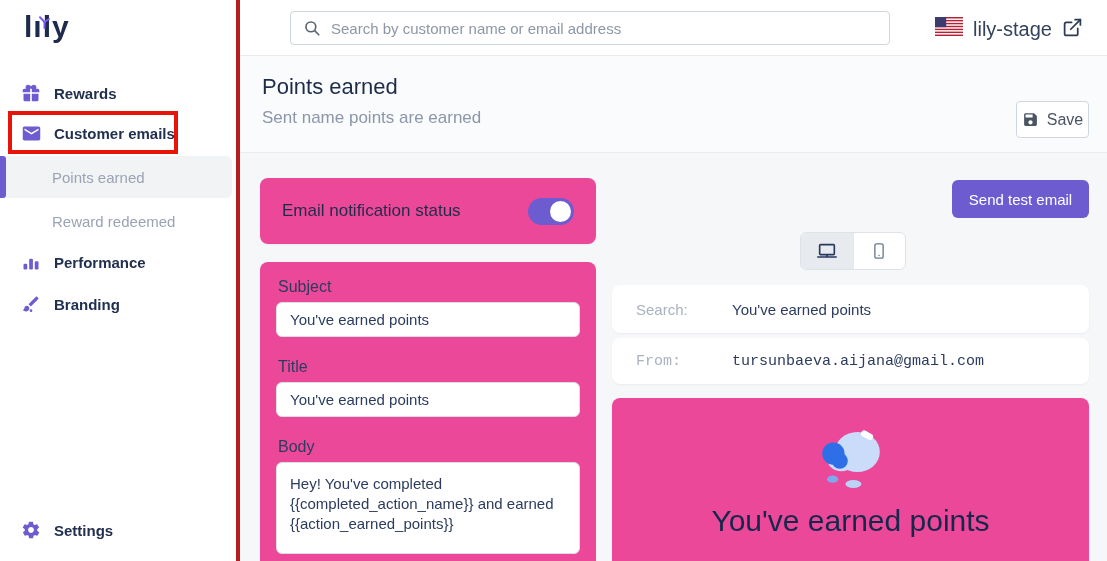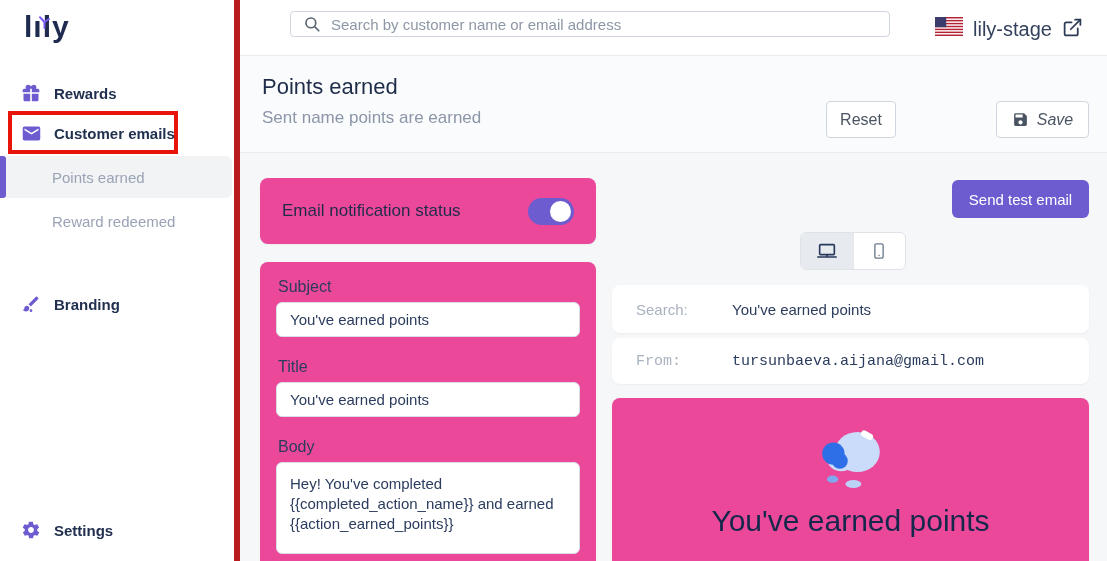--- a/index.html
+++ b/index.html
@@ -1,51 +1,51 @@
 <!DOCTYPE html>
 <html><head>
 <meta charset="utf-8">
 <style>
   * { margin:0; padding:0; box-sizing:border-box; }
   html,body { background:#fff; }
   body { font-family:"Liberation Sans", sans-serif; }
   #app { position:relative; width:1107px; height:561px; background:#fff; overflow:hidden; }
 
   
-  .sidebar { position:absolute; left:0; top:0; width:240px; height:561px; background:#fff; border-right:6px solid #b91c1c; z-index:2; }
+  .sidebar { position:absolute; left:0; top:0; width:240px; height:561px; background:#fff; border-right:4px solid #b91c1c; z-index:2; }
   .logo { position:absolute; left:24px; top:10px; font-size:30px; font-weight:600; color:#1e2b4e; letter-spacing:1px; }
   .logo .accent { position:absolute; left:13px; top:-7px; }
   .nav-item { position:absolute; left:0; width:240px; height:36px; display:flex; align-items:center; padding-left:20px; gap:12px; cursor:pointer; }
   .nav-item .nav-icon { width:22px; height:22px; display:flex; align-items:center; justify-content:center; }
   .nav-item .nav-label { font-size:15px; font-weight:bold; color:#22304f; }
   .nav-sub { position:absolute; left:0; width:240px; height:38px; display:flex; align-items:center; padding-left:52px; cursor:pointer; }
   .nav-sub .nav-label { font-size:15px; color:#9aa3b5; font-weight:normal; }
   .nav-sub.active { background:transparent; }
   .active-bg { position:absolute; left:6px; top:156px; width:226px; height:42px; background:#f1f3f5; border-radius:0 6px 6px 0; }
   .active-bar { position:absolute; left:0; top:156px; width:6px; height:42px; background:#6d5cd0; border-radius:0 3px 3px 0; }
   .annotation-box { position:absolute; left:8px; top:111px; width:170px; height:43px; border:4px solid #e81309; z-index:6; pointer-events:none; }
 
   
   .topbar { position:absolute; left:240px; top:0; width:867px; height:56px; background:#fff; border-bottom:1px solid #e9ecef; }
-  .search-wrap { position:absolute; left:50px; top:11px; width:600px; height:26px; border:1px solid #cfd6dd; border-radius:4px; background:#fff; display:flex; align-items:center; }
+  .search-wrap { position:absolute; left:50px; top:11px; width:600px; height:34px; border:1px solid #cfd6dd; border-radius:4px; background:#fff; display:flex; align-items:center; }
   .search-wrap .search-ic { margin-left:12px; display:flex; }
   .search-input { border:none; outline:none; flex:1; height:100%; padding-left:10px; font-size:15px; color:#3c4a5e; font-family:"Liberation Sans", sans-serif; background:transparent; }
   .search-input::placeholder { color:#8d97a5; }
   .flag { position:absolute; left:695px; top:17px; }
   .store-name { position:absolute; left:733px; top:18px; font-size:20px; color:#33415c; }
   .ext-link { position:absolute; left:822px; top:17px; cursor:pointer; display:flex; }
 
   
   .header-band { position:absolute; left:240px; top:56px; width:867px; height:97px; background:#fafbfd; border-bottom:1px solid #e8ebef; }
   .page-title { position:absolute; left:22px; top:18px; font-size:22px; color:#1f2c49; font-weight:500; }
   .page-subtitle { position:absolute; left:22px; top:52px; font-size:17px; color:#8c96a8; }
   .hdr-btn { position:absolute; top:45px; height:37px; background:#fff; border:1px solid #cfd6dd; border-radius:4px; font-size:16px; color:#4a5462; display:flex; align-items:center; justify-content:center; gap:8px; cursor:pointer; font-family:"Liberation Sans", sans-serif; }
   .btn-reset { right:211px; width:70px; }
   .btn-discard { right:119px; width:84px; }
-  .btn-save { right:18px; width:93px;font-style:italic; }
+  .btn-save { right:18px; width:73px; }
 
   
   .content { position:absolute; left:240px; top:153px; width:867px; height:408px; background:#f6f7f9; overflow:hidden; }
   .card { position:absolute; background:#ec4899; border-radius:8px; box-shadow:0 1px 2px rgba(20,30,60,0.05); }
 
   .notif-card { left:20px; top:25px; width:336px; height:66px; display:flex; align-items:center; justify-content:space-between; padding:0 22px; }
   .notif-label { font-size:17px; color:#1f2c49; }
   .toggle { width:46px; height:27px; border-radius:14px; background:#6d5cd0; position:relative; cursor:pointer; flex-shrink:0; }
   .toggle .knob { position:absolute; right:3px; top:3px; width:21px; height:21px; border-radius:50%; background:#fff; }
 
@@ -109,20 +109,30 @@
     </div>
 
     <div class="nav-sub active" style="top:158px;">
       <span class="nav-label">Points earned</span>
     </div>
 
     <div class="nav-sub" style="top:202px;">
       <span class="nav-label">Reward redeemed</span>
     </div>
 
+    <div class="nav-item" style="top:244px;">
+      <span class="nav-icon">
+        <svg width="20" height="20" viewBox="0 0 24 24" fill="#6d5cd0">
+            <rect x="3" y="14" width="4.5" height="7" rx="1.5"></rect>
+            <rect x="9.8" y="8" width="4.5" height="13" rx="1.5"></rect>
+            <rect x="16.5" y="11" width="4.5" height="10" rx="1.5"></rect>
+          </svg>
+      </span>
+      <span class="nav-label">Performance</span>
+    </div>
 
     <div class="nav-item" style="top:286px;">
       <span class="nav-icon">
         <svg width="20" height="20" viewBox="0 0 24 24" fill="#6d5cd0">
             <path d="M7 14c-1.7 0-3 1.3-3 3 0 1.3-1.1 2-2 2 .9 1.2 2.5 2 4 2 2.2 0 4-1.8 4-4 0-1.7-1.3-3-3-3zm13.7-9.3-1.4-1.4c-.4-.4-1-.4-1.4 0L9 12.2 11.8 15l8.9-8.9c.4-.4.4-1 0-1.4z"></path>
             <circle cx="12" cy="20" r="1.6"></circle>
           </svg>
       </span>
       <span class="nav-label">Branding</span>
     </div>
@@ -170,23 +180,20 @@
           <path d="M18 13v6a2 2 0 0 1-2 2H5a2 2 0 0 1-2-2V8a2 2 0 0 1 2-2h6"></path>
           <polyline points="15 3 21 3 21 9"></polyline>
           <line x1="10" y1="14" x2="21" y2="3"></line>
         </svg>
     </span>
   </div>
 
   <div class="header-band">
     <div class="page-title">Points earned</div>
     <div class="page-subtitle">Sent name points are earned</div>
-    <button class="hdr-btn btn-reset">
-        <span>Reset</span>
-      </button>
     <button class="hdr-btn btn-save">
       <span style="display:flex;">
         <svg width="17" height="17" viewBox="0 0 24 24" fill="#4a5462">
             <path d="M17 3H5c-1.1 0-2 .9-2 2v14c0 1.1.9 2 2 2h14c1.1 0 2-.9 2-2V7l-4-4zm-5 16c-1.7 0-3-1.3-3-3s1.3-3 3-3 3 1.3 3 3-1.3 3-3 3zm3-10H5V5h10v4z"></path>
           </svg>
       </span>
       <span>Save</span>
     </button>
   </div>
 

